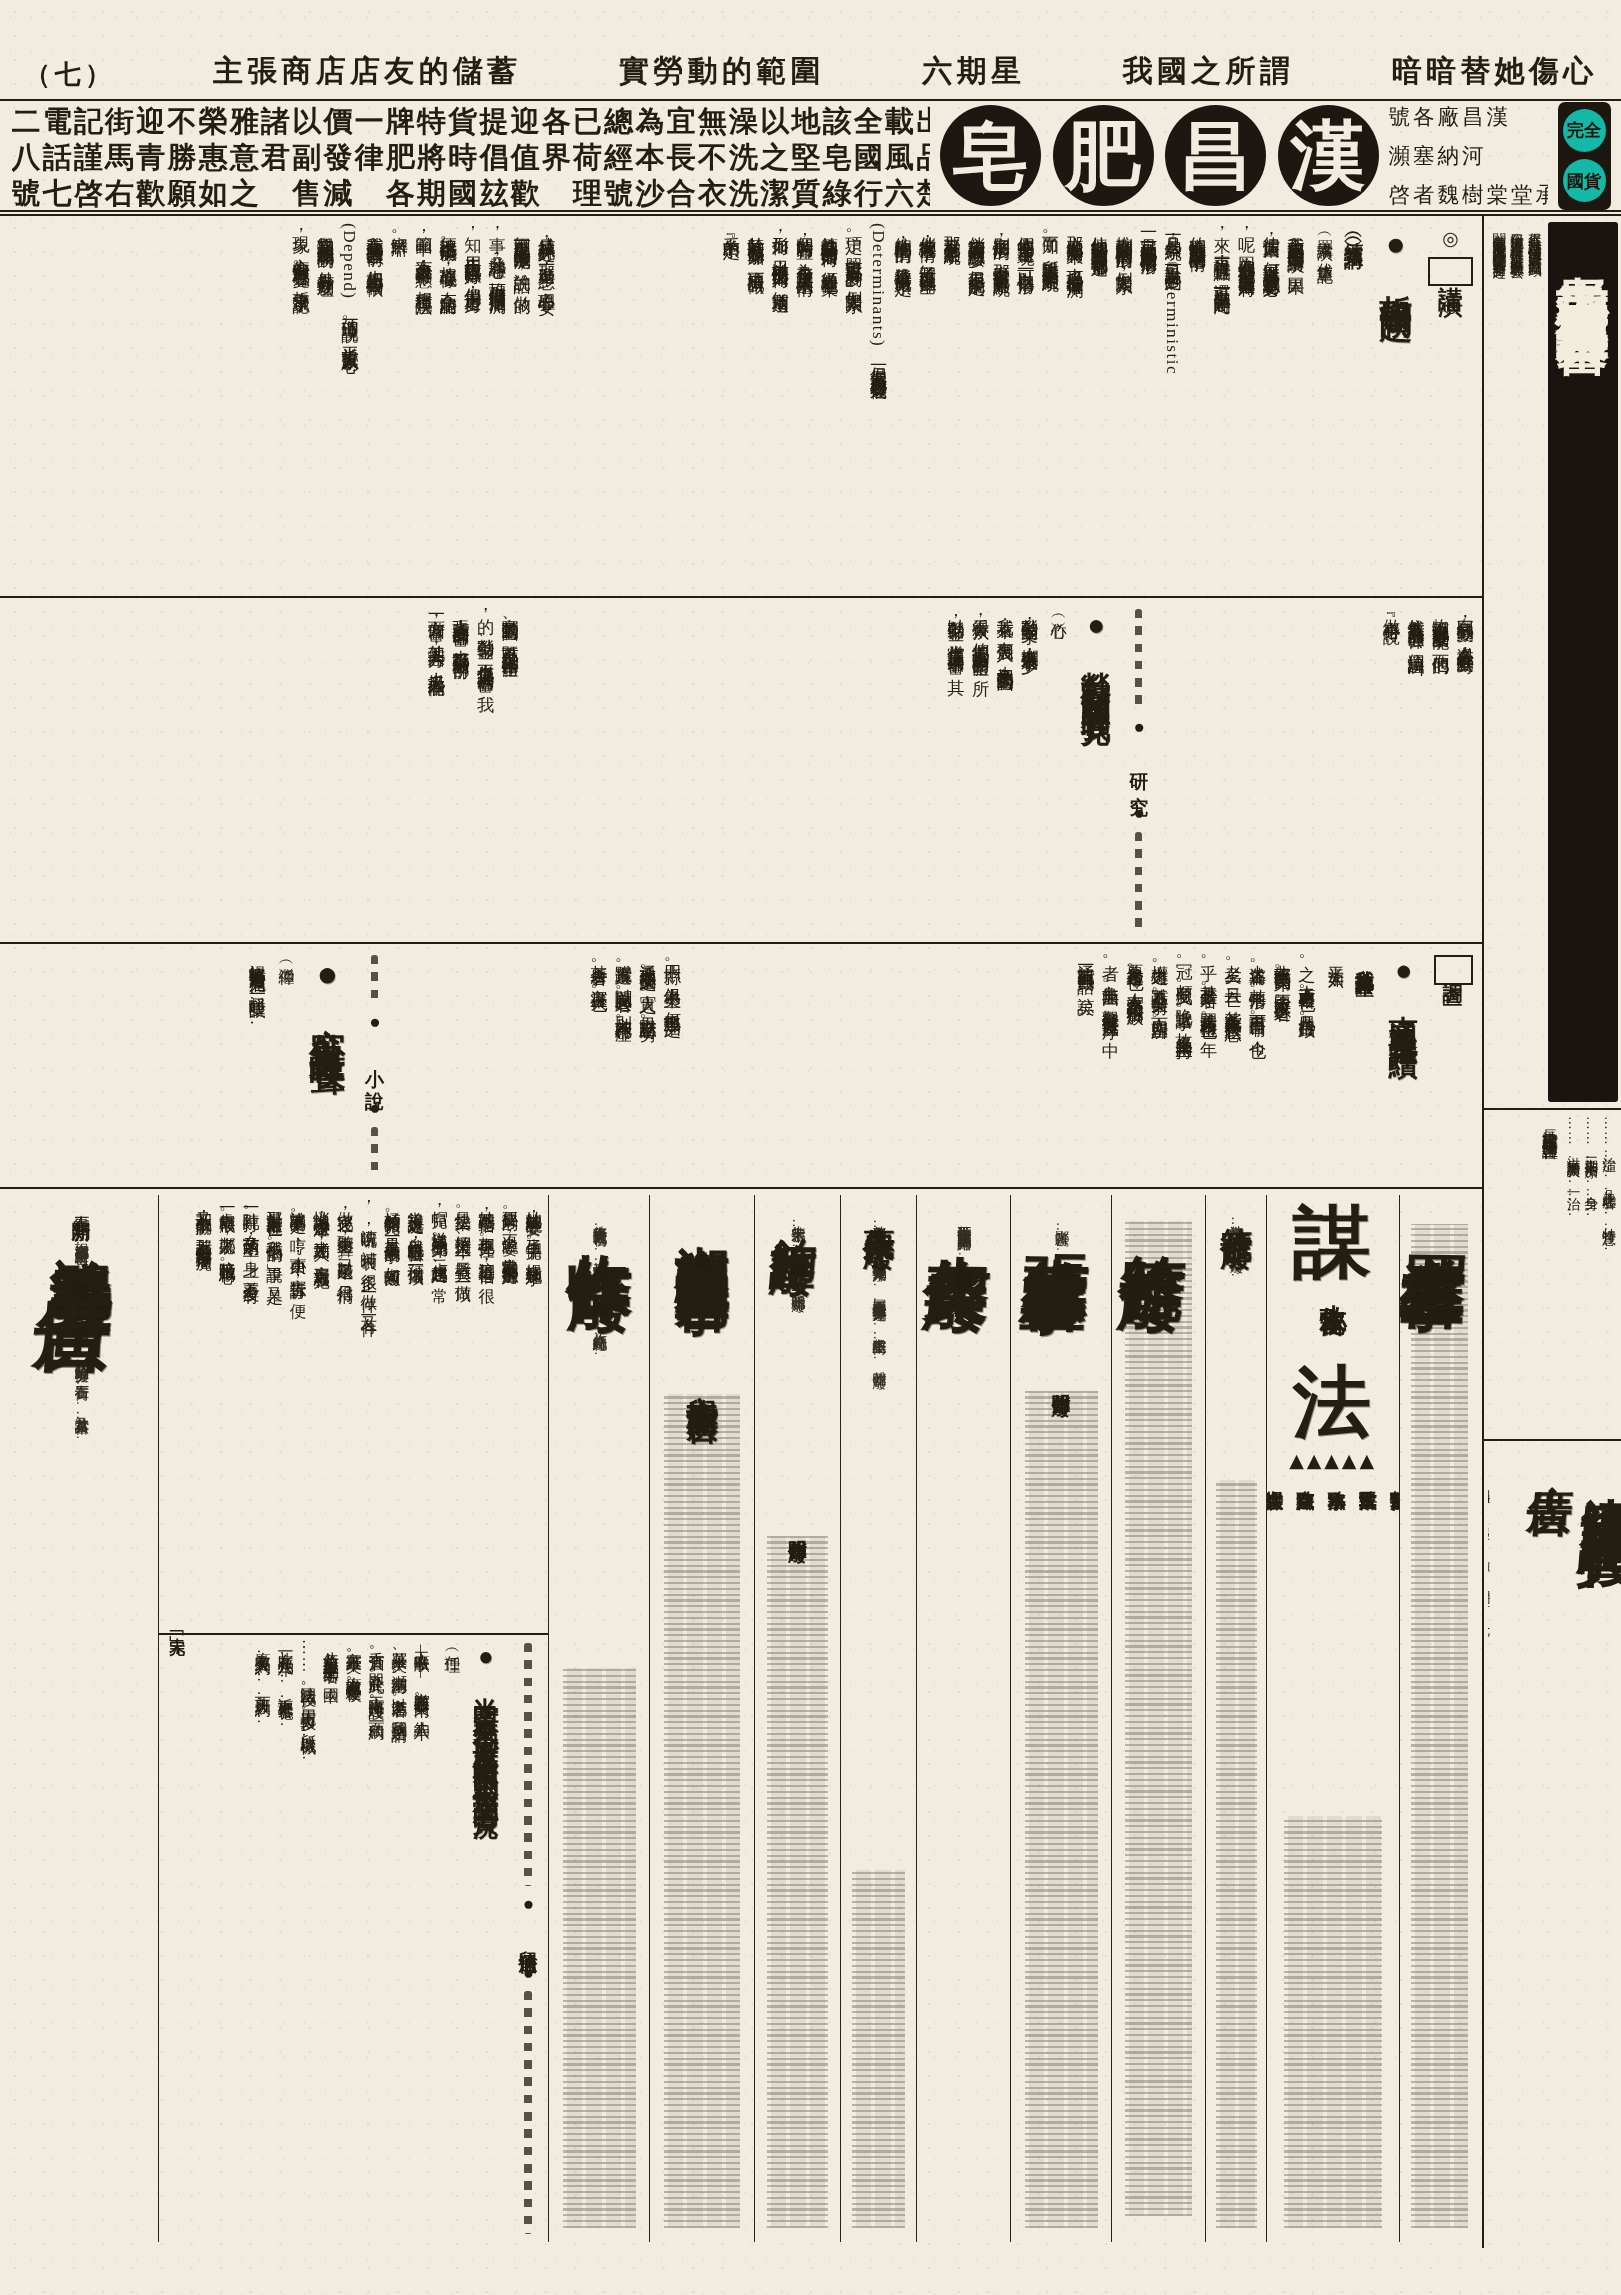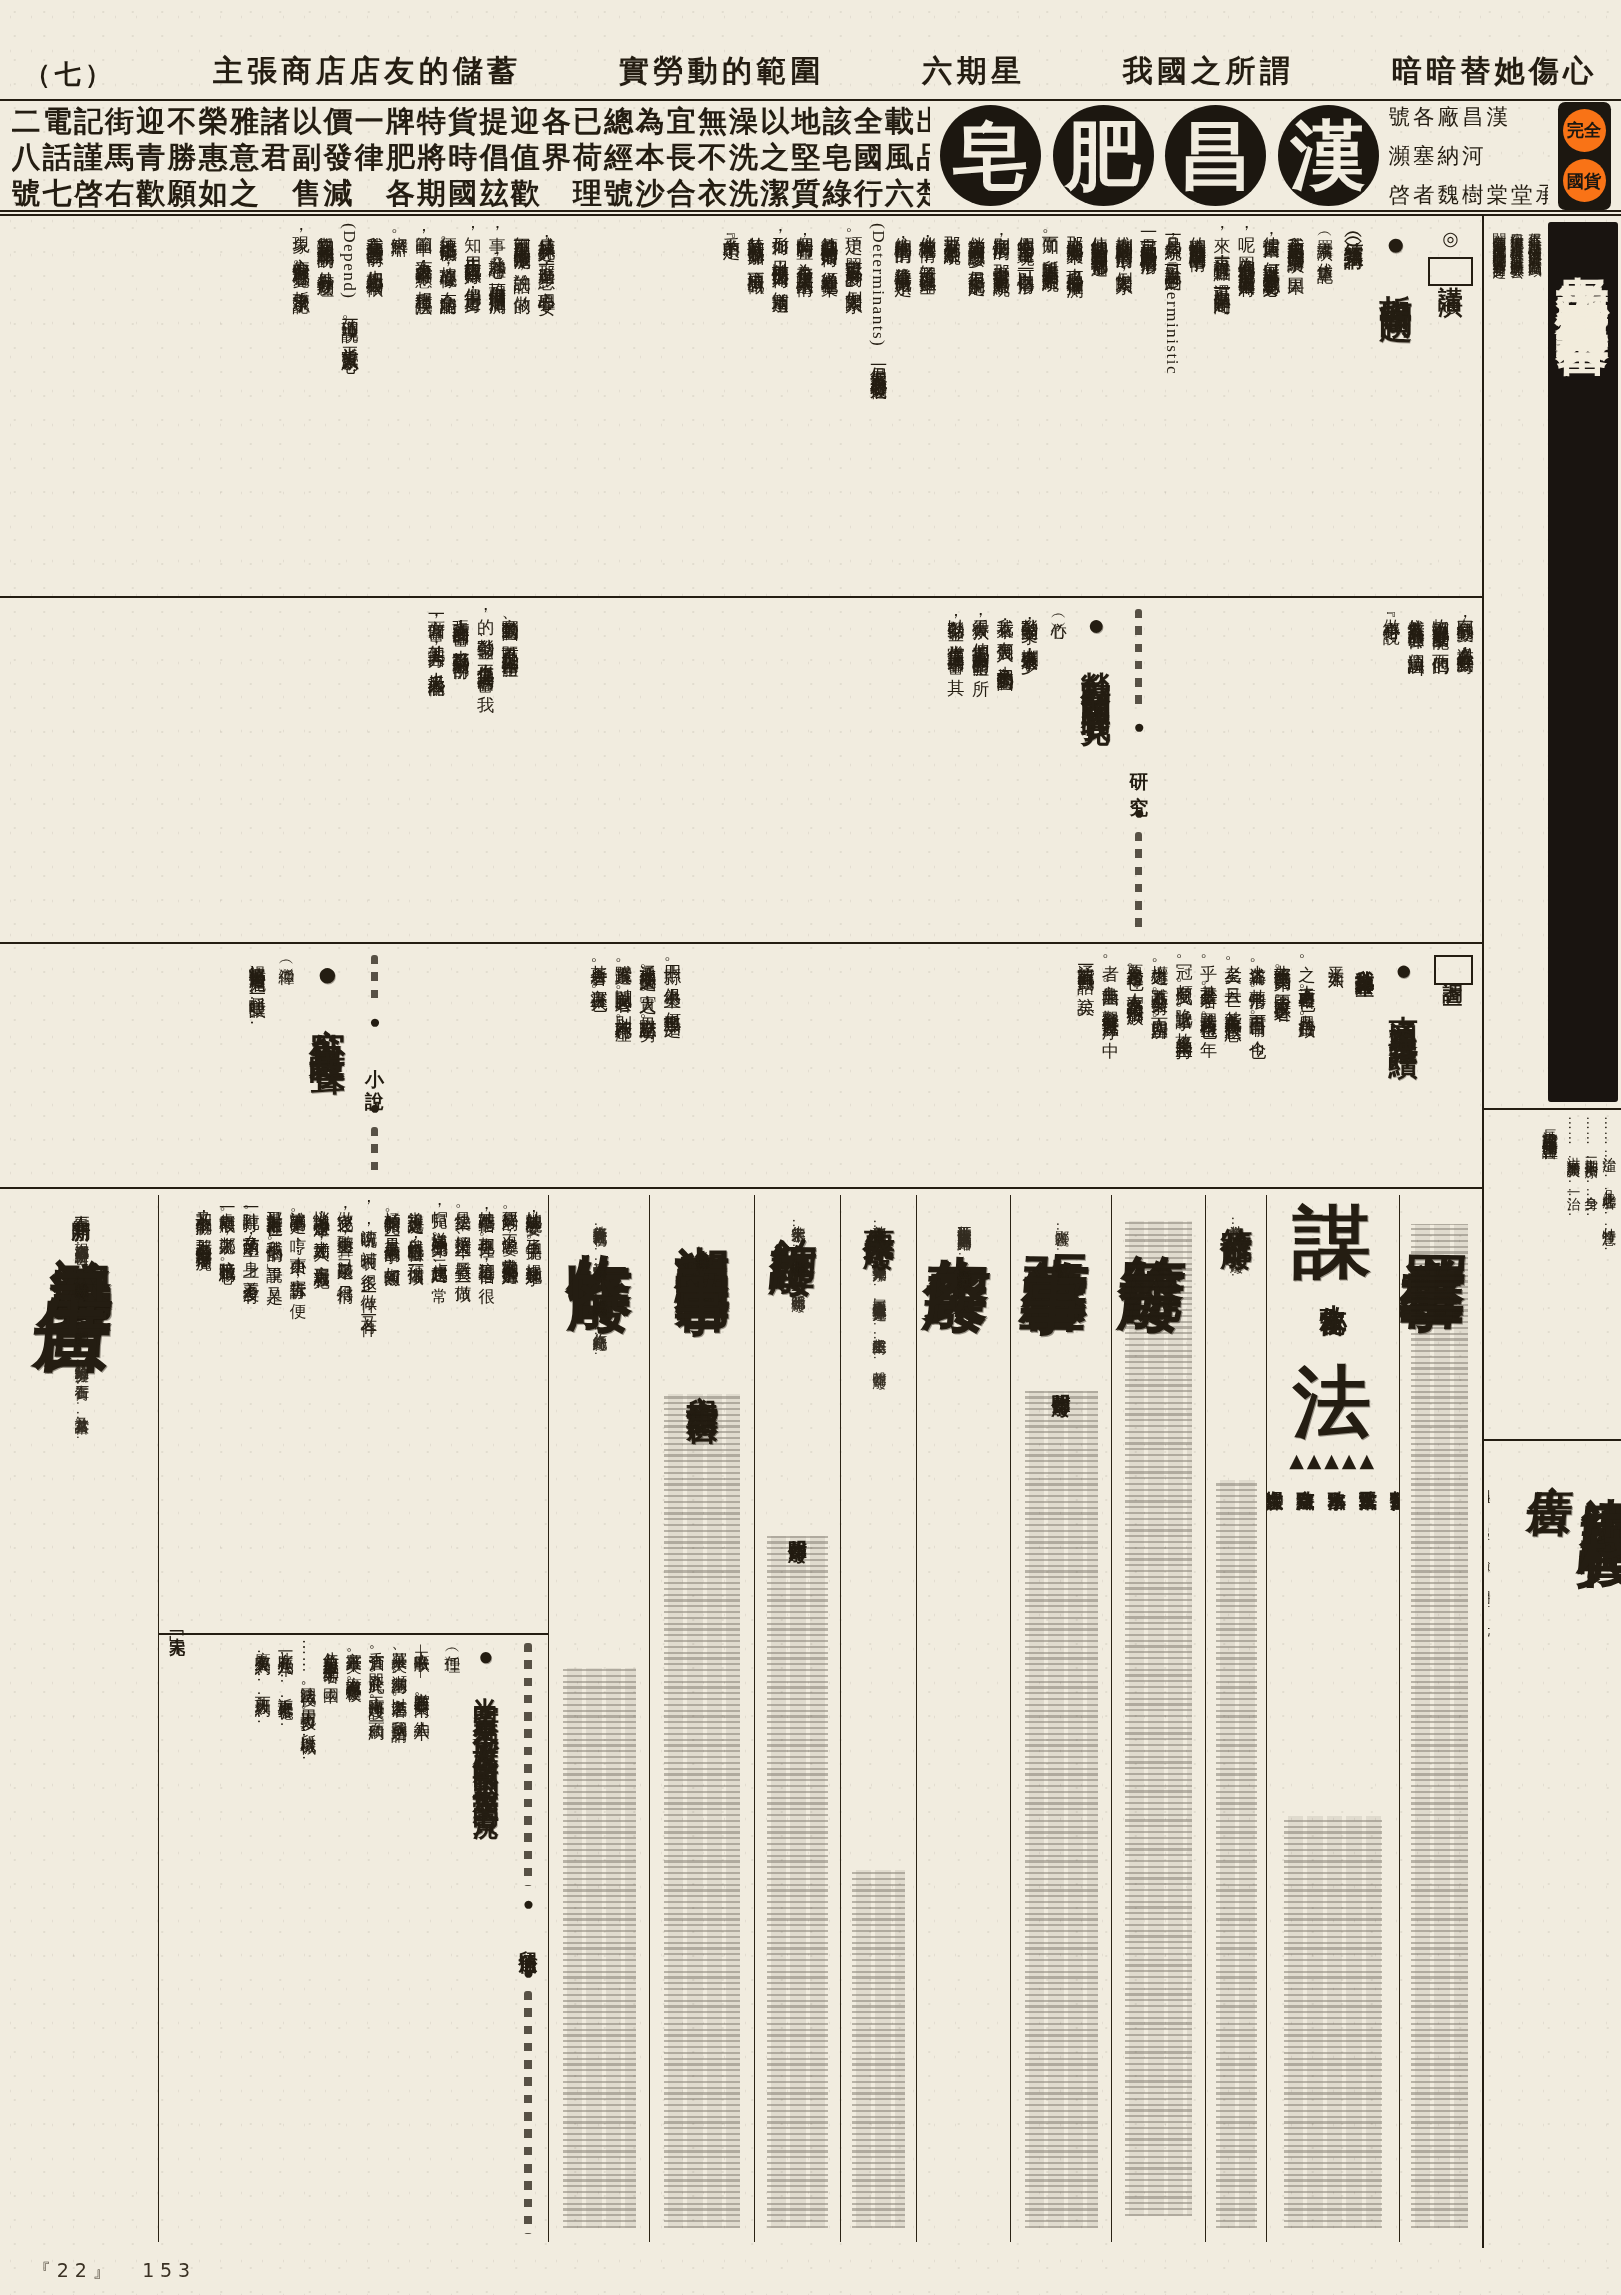--- a/index.html
+++ b/index.html
@@ -28,21 +28,21 @@
     border-bottom:6.5px double #241d12;}
   .banner-lines{flex:1;display:flex;flex-direction:column;justify-content:space-between;height:108px;overflow:hidden;}
   .banner-lines .bl{font-size:29px;font-weight:700;letter-spacing:2.2px;white-space:nowrap;overflow:hidden;}
   .banner-circles{display:flex;gap:11.5px;}
   .bc{width:101px;height:101px;border-radius:50%;background:#1c1710;color:#f1ecdf;
     display:flex;align-items:center;justify-content:center;font-size:75px;font-weight:700;line-height:1;}
   .banner-side{display:flex;flex-direction:column;justify-content:space-between;height:107px;width:159px;overflow:hidden;}
   .banner-side .bs{font-size:21.6px;font-weight:400;letter-spacing:2.9px;white-space:nowrap;}
   .banner-badge{width:53px;height:108px;background:#1c1710;border-radius:7.2px;
     display:flex;flex-direction:column;align-items:center;justify-content:space-evenly;}
-  .badge-c{width:43px;height:43px;border-radius:50%;background:#f97316;color:#1c1710;
+  .badge-c{width:43px;height:43px;border-radius:50%;background:#14b8a6;color:#1c1710;
     display:flex;align-items:center;justify-content:center;font-size:17.3px;font-weight:700;letter-spacing:0;}
   
   .main{display:flex;height:2032px;}
   .content{width:1482px;box-sizing:border-box;}
   .rail{width:140px;box-sizing:border-box;border-left:2.2px solid #241d12;display:flex;flex-direction:column;}
   .band{display:flex;flex-direction:row-reverse;box-sizing:border-box;border-bottom:2.9px solid #241d12;
     padding:7.2px 5.8px;gap:4.3px;overflow:hidden;}
   .band-a{height:382px;}
   .band-b{height:346px;}
   .band-c{height:245px;}
@@ -389,18 +389,15 @@
         <div class="vt hby">長沙東牌樓王春山醫生謹啓</div>
       </div>
       <div class="xiangtan">
         <div class="xt-title brush vt">湘潭閔記出口貨棧</div>
         <div class="ad-title t-med brush vt">廣告</div>
         <div class="vt cols xt-note" style="height:793px">……民國十年……日起……驗力……開獎……元……</div>
       </div>
     </aside>
   </div>
 
-  <footer class="pfooter">
-    <span>『22』　153</span>
-  </footer>
 
 </div>
 
 
 </body></html>

